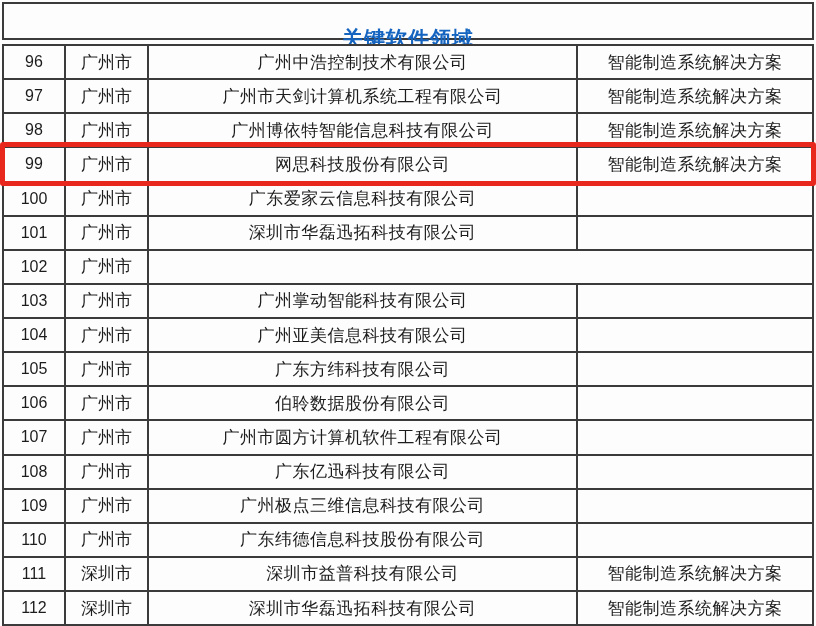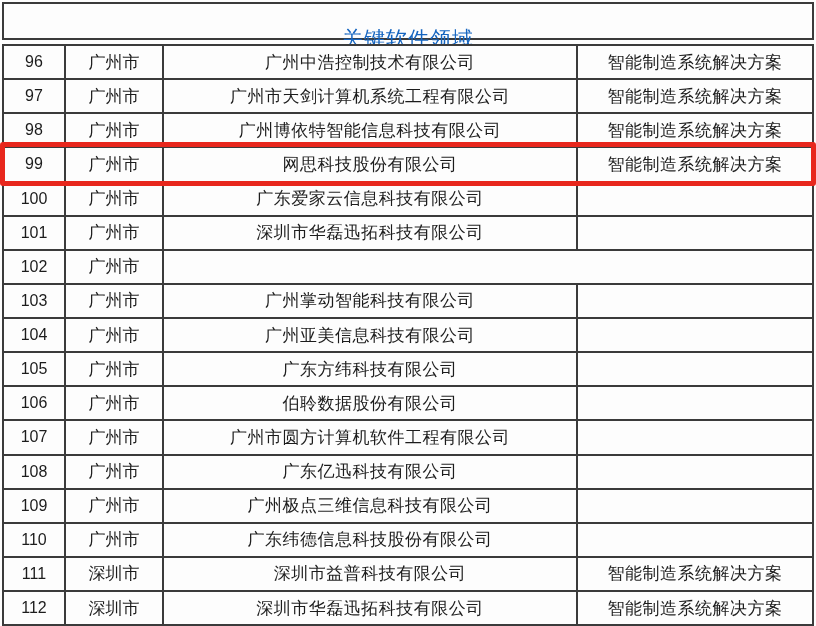--- a/index.html
+++ b/index.html
@@ -20,21 +20,21 @@
     top: 2px; left: 2px; right: 2px;
     height: 38px;
     border: 2px solid #3b3b3b;
     background: #fdfdfd;
     display: flex;
     align-items: center;
     justify-content: center;
   }
   .title-text {
     color: #1565c0;
-    font-weight: normal;
+    font-weight: bold;
     font-size: 21px;
     letter-spacing: 1px;
     margin-top: 36px;
   }
   .table-body {
     position: absolute;
     top: 44px; left: 2px; right: 2px; bottom: 0px;
     border: 2px solid #3b3b3b;
     display: flex;
     flex-direction: column;
@@ -50,21 +50,21 @@
   .cell {
     display: flex;
     align-items: center;
     justify-content: center;
     font-size: 17px;
     white-space: nowrap;
     overflow: hidden;
     color: #1c1c1c;
   }
   .c-num { width: 60px; font-size: 16px; }
-  .c-city { width: 98px; border-left: 2px solid #3b3b3b; }
+  .c-city { width: 83px; border-left: 2px solid #3b3b3b; }
   .c-company { flex: 1; border-left: 2px solid #3b3b3b; letter-spacing: 0.5px; }
   .c-solution { width: 236px; border-left: 2px solid #3b3b3b; letter-spacing: 0.5px; }
   .row.highlighted { position: relative; }
   .highlight-box {
     position: absolute;
     left: -4px; right: -4px; top: -6px; bottom: -5px;
     border: 5px solid #e8271d;
     border-radius: 3px;
     z-index: 5;
     pointer-events: none;

